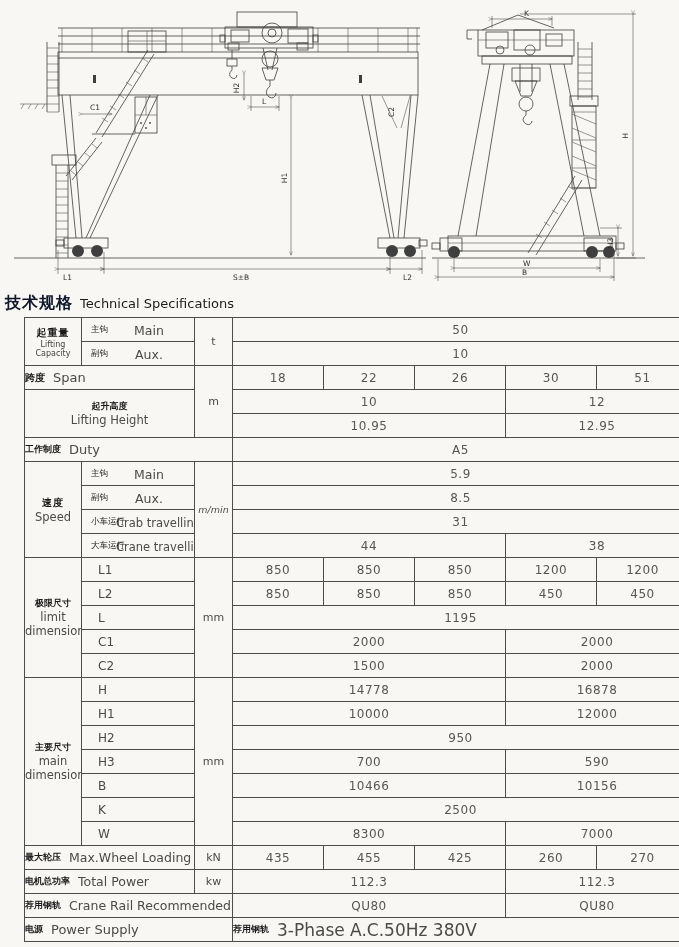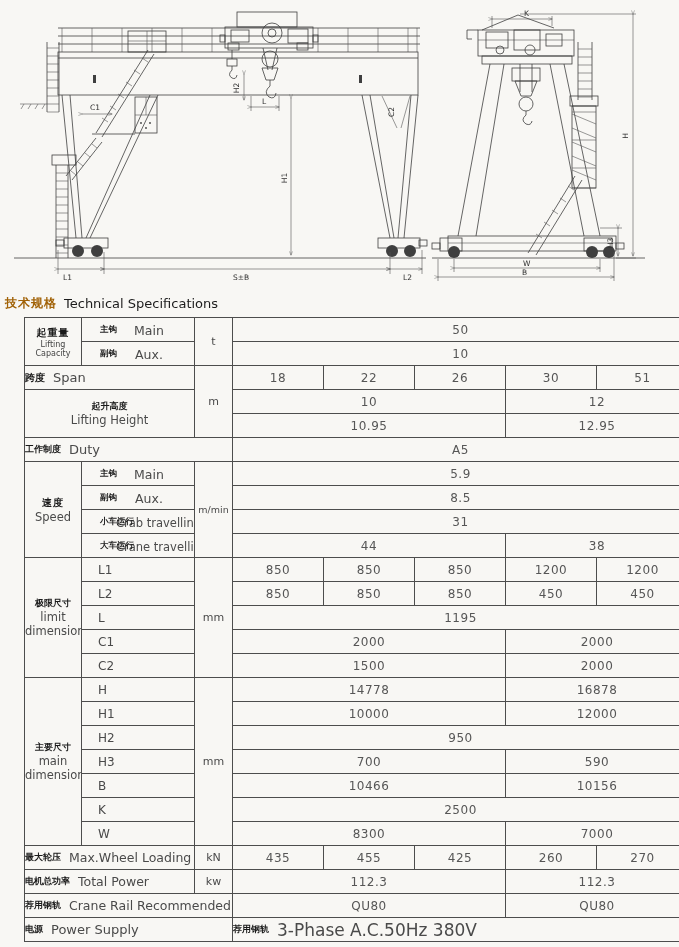--- a/index.html
+++ b/index.html
@@ -10,38 +10,38 @@
   .drawings{position:relative;width:679px;height:288px;background:#f8f7f4;}
   .drawings svg{position:absolute;top:0;}
   svg .ln{stroke:#3f3f3f;stroke-width:0.8;fill:none;}
   svg .thin{stroke:#555;stroke-width:0.6;fill:none;}
   svg .dim{stroke:#555;stroke-width:0.6;fill:none;}
   svg .fill{fill:#3f3f3f;stroke:none;}
   svg text.dimlbl{font:7.5px "DejaVu Sans",sans-serif;fill:#2d2d2d;}
 
   
   .title-row{height:27px;padding:2px 0 0 5px;display:flex;align-items:center;gap:7px;}
-  .title-zh{font-size:12px;font-weight:bold;color:#a16207;letter-spacing:1px;}
+  .title-zh{font-size:16px;font-weight:bold;color:#0f172a;letter-spacing:1px;}
   .title-en{font-size:13px;color:#1c1c1c;}
 
   
   table.spec{border-collapse:collapse;margin-left:24px;width:665px;table-layout:fixed;}
   table.spec td{border:1px solid #4d4d4d;padding:0;text-align:center;vertical-align:middle;overflow:hidden;}
   table.spec tr{height:24px;}
   .lbl .zh{font-size:10px;font-weight:bold;color:#1a1a1a;letter-spacing:1px;}
   .lbl .zhs{font-size:9px;font-weight:bold;color:#1a1a1a;}
   .lbl .en{font-size:8px;color:#444;}
   .lbl .en2{font-size:11.5px;color:#4a4a4a;}
   .sub{position:relative;}
-  .sub .szh{position:absolute;left:18px;top:50%;transform:translateY(-50%);font-size:8.5px;font-weight:bold;color:#222;white-space:nowrap;}
+  .sub .szh{position:absolute;left:9px;top:50%;transform:translateY(-50%);font-size:8.5px;font-weight:normal;color:#222;white-space:nowrap;}
   .sub .sen{font-size:12.5px;color:#4a4a4a;margin-left:22px;white-space:nowrap;}
   .sub.long .sen{margin-left:34px;font-size:11.5px;}
   .dimname{text-align:left !important;padding-left:16px !important;font-size:12px;color:#4a4a4a;}
   .unit{font-size:11px;color:#4a4a4a;}
-  .unit.small{font-size:9.5px;}
+  .unit.small{font-size:9.5px;font-style:italic;}
   .num{font-size:12px;color:#565656;letter-spacing:0.5px;}
   .mrow{display:flex;align-items:center;justify-content:flex-start;gap:8px;}
   .mrow .zh{font-size:9px;font-weight:bold;color:#1a1a1a;white-space:nowrap;}
   .mrow .en{font-size:12.5px;color:#4a4a4a;white-space:nowrap;}
 </style>
 </head>
 <body>
 
 <div class="page">
 

